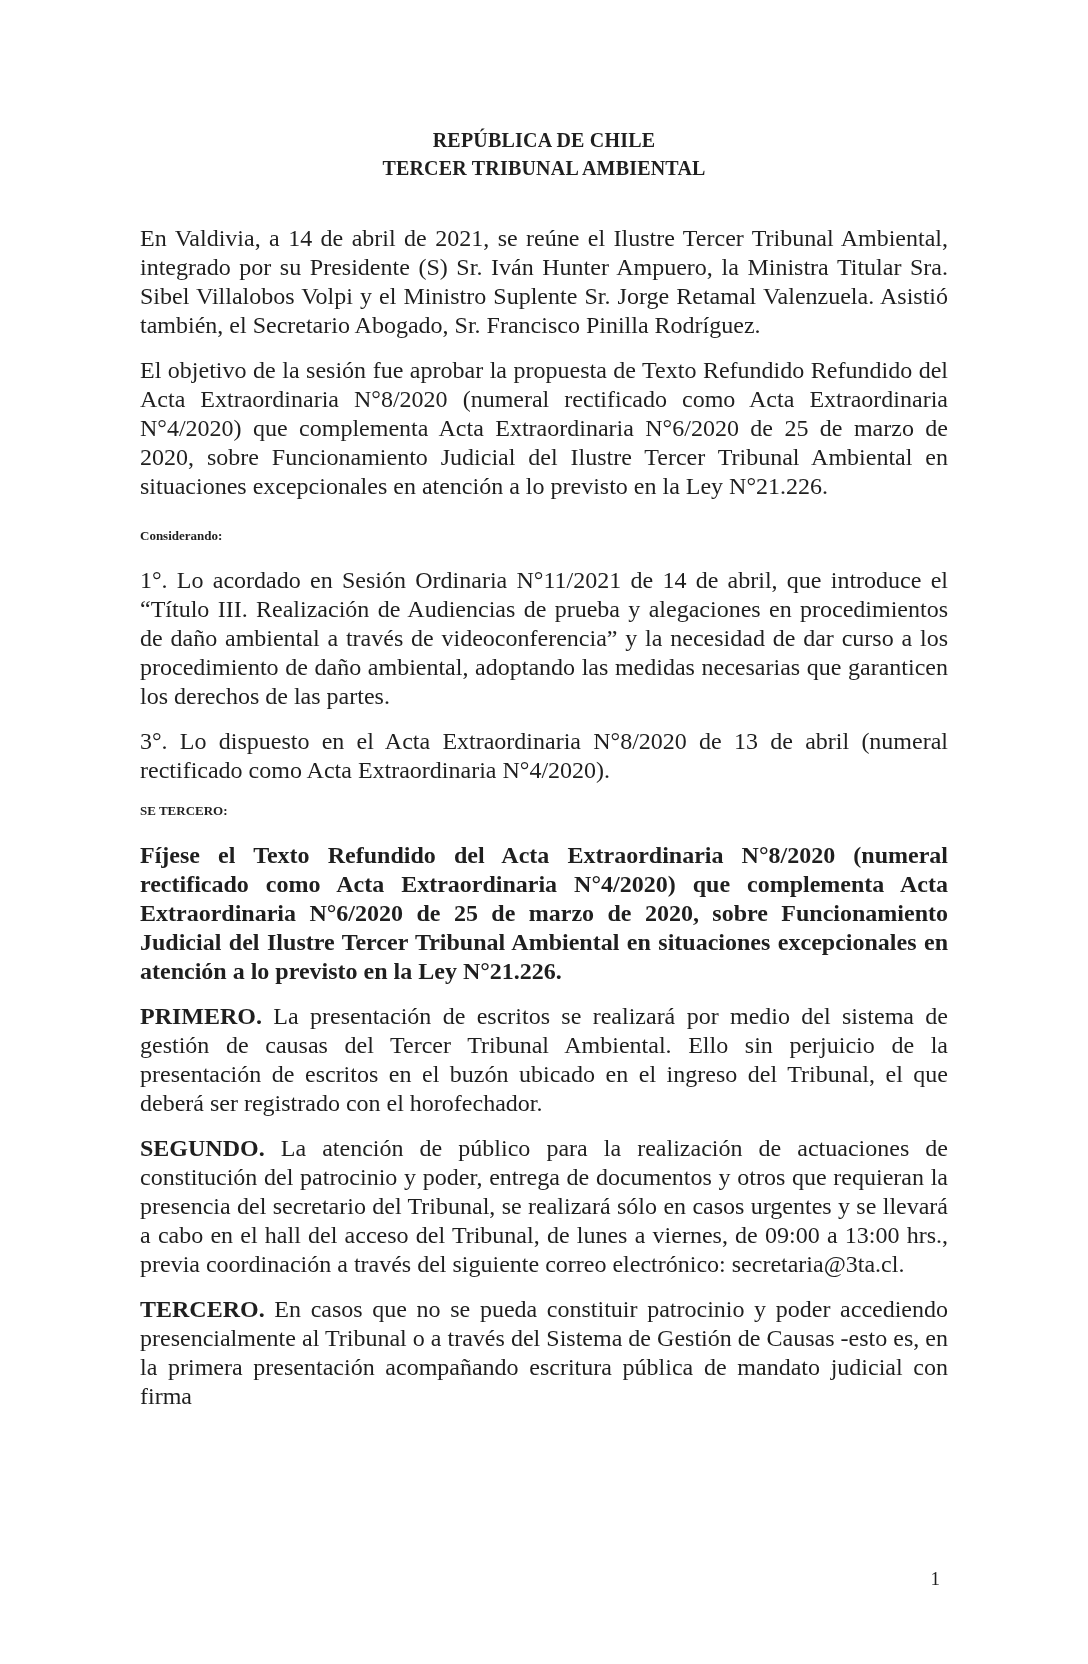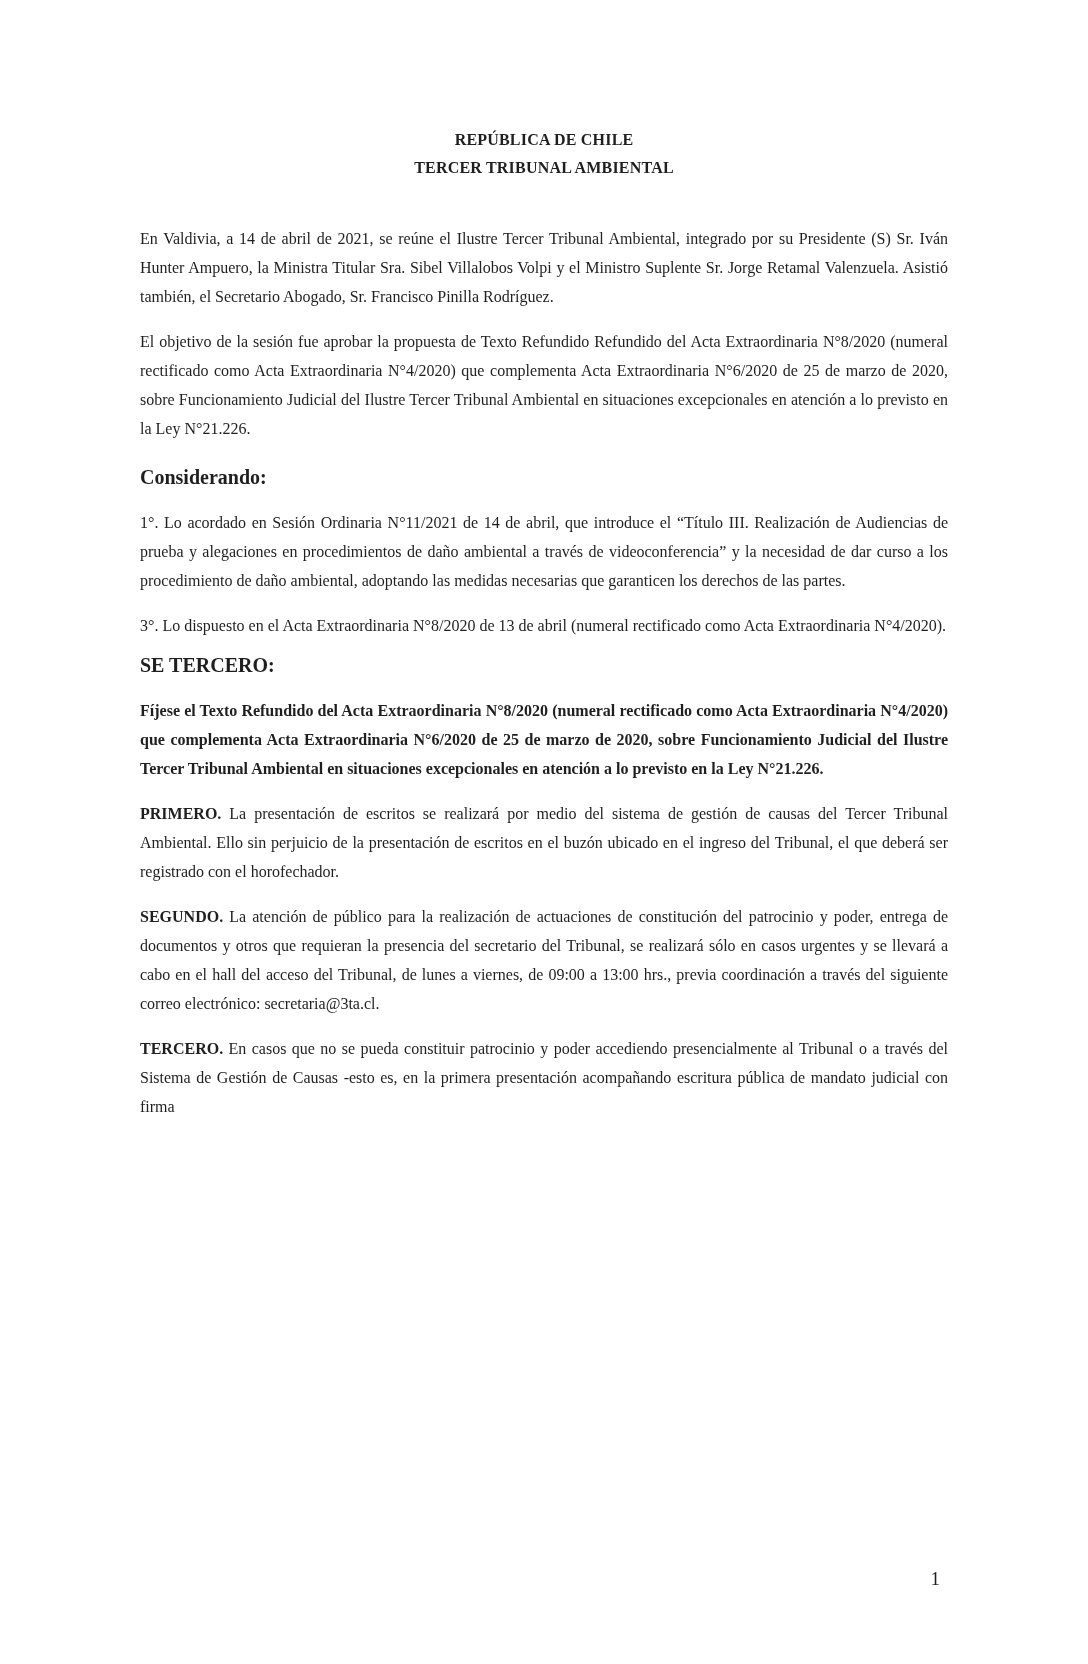--- a/index.html
+++ b/index.html
@@ -15,35 +15,35 @@
     font-family: "Liberation Serif", "DejaVu Serif", serif;
     color: #1f1f1f;
     overflow: hidden;
   }
   .content {
     padding: 126px 140px 0 140px;
   }
   .doc-header {
     text-align: center;
     font-weight: bold;
-    font-size: 16px;
+    font-size: 20px;
     line-height: 28px;
     margin: 0 0 42px 0;
     letter-spacing: 0.2px;
   }
   .para {
-    font-size: 16px;
+    font-size: 24px;
     line-height: 29px;
     text-align: justify;
     margin: 16px 0 11px 0;
   }
   .para-intro    { margin-bottom: 12px; }
   .para-objective{ margin-bottom: 20px; }
   .heading-inline {
-    font-size: 20px;
+    font-size: 13px;
     line-height: 29px;
     font-weight: bold;
     text-align: left;
     margin: 0 0 10px 0;
   }
   .bold-para {
     font-weight: bold;
     margin-bottom: 16px;
   }
   .titulo {

